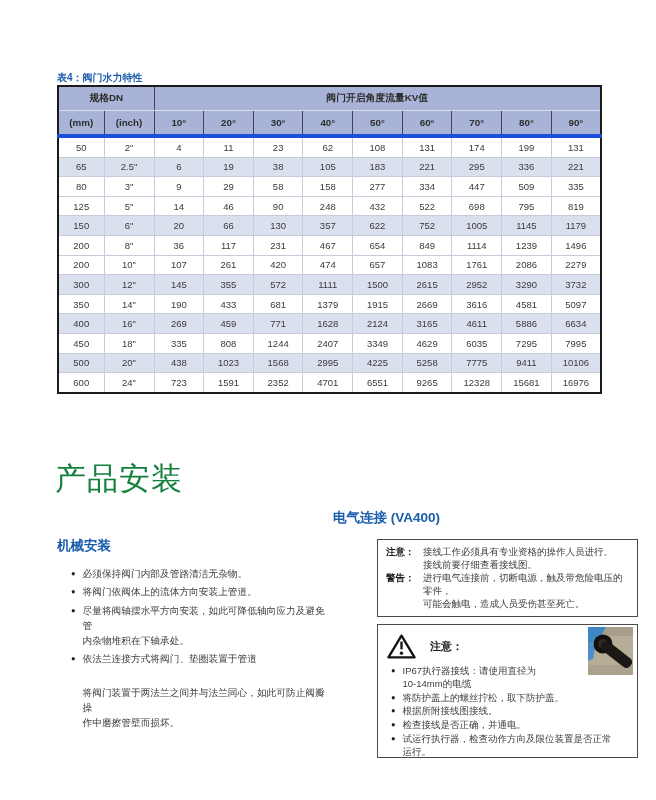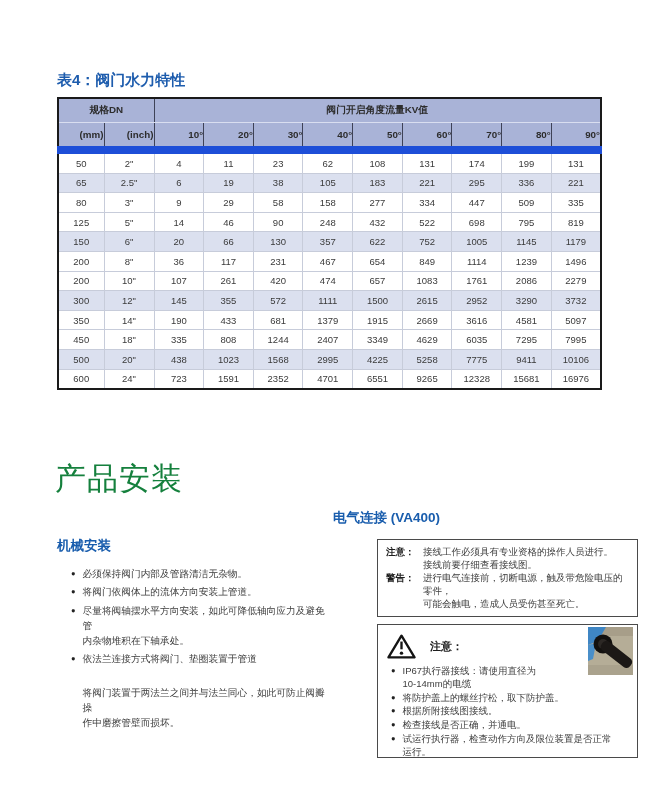--- a/index.html
+++ b/index.html
@@ -1,26 +1,26 @@
 <!DOCTYPE html>
 <html><head>
 <meta charset="utf-8">
 <style>
   html,body{margin:0;padding:0;background:#fff;}
   #page{position:relative;width:656px;height:800px;background:#ffffff;
         font-family:"Liberation Sans",sans-serif;overflow:hidden;}
 
-  .tbl-title{position:absolute;left:57px;top:71px;font-size:15px;font-weight:bold;color:#1d5cad;}
-
-  table.kv{position:absolute;left:57px;top:97px;width:545px;border-collapse:collapse;
+  .tbl-title{position:absolute;left:57px;top:71px;font-size:10px;font-weight:bold;color:#1d5cad;}
+
+  table.kv{position:absolute;left:57px;top:85px;width:545px;border-collapse:collapse;
            table-layout:fixed;border:2px solid #1a1a1a;}
   table.kv th{background:#a9b3d7;font-size:9.8px;font-weight:bold;color:#2d2d2d;
               height:23px;border:1px solid #3e4257;padding:0;text-align:center;}
   table.kv thead tr:first-child th{border-bottom:1px solid #d9def0;}
-  table.kv thead tr:nth-child(2) th{border-top:1px solid #d9def0;border-bottom:8px solid #1d4ed8;text-align:right;}
+  table.kv thead tr:nth-child(2) th{border-top:1px solid #d9def0;border-bottom:4px solid #1d4ed8;}
   table.kv td{font-size:9.5px;color:#3a3a3a;text-align:center;height:18.6px;
               border:1px solid #c7ccda;background:#fff;padding:0;}
   table.kv tr.shaded td{background:#dbe0ef;}
 
   .sec-title{position:absolute;left:55px;top:458px;font-size:31px;color:#15803d;letter-spacing:1px;}
 
   .col-left{position:absolute;left:57px;top:537px;width:274px;}
   .col-right{position:absolute;left:333px;top:509px;width:261px;}
   .sub-head{font-size:13.5px;font-weight:bold;color:#195dad;margin:0 0 11px 0;}
 
@@ -195,20 +195,33 @@
           <td>14"</td>
           <td>190</td>
           <td>433</td>
           <td>681</td>
           <td>1379</td>
           <td>1915</td>
           <td>2669</td>
           <td>3616</td>
           <td>4581</td>
           <td>5097</td>
+        </tr>
+        <tr class="shaded">
+          <td>400</td>
+          <td>16"</td>
+          <td>269</td>
+          <td>459</td>
+          <td>771</td>
+          <td>1628</td>
+          <td>2124</td>
+          <td>3165</td>
+          <td>4611</td>
+          <td>5886</td>
+          <td>6634</td>
         </tr>
         <tr class="">
           <td>450</td>
           <td>18"</td>
           <td>335</td>
           <td>808</td>
           <td>1244</td>
           <td>2407</td>
           <td>3349</td>
           <td>4629</td>

